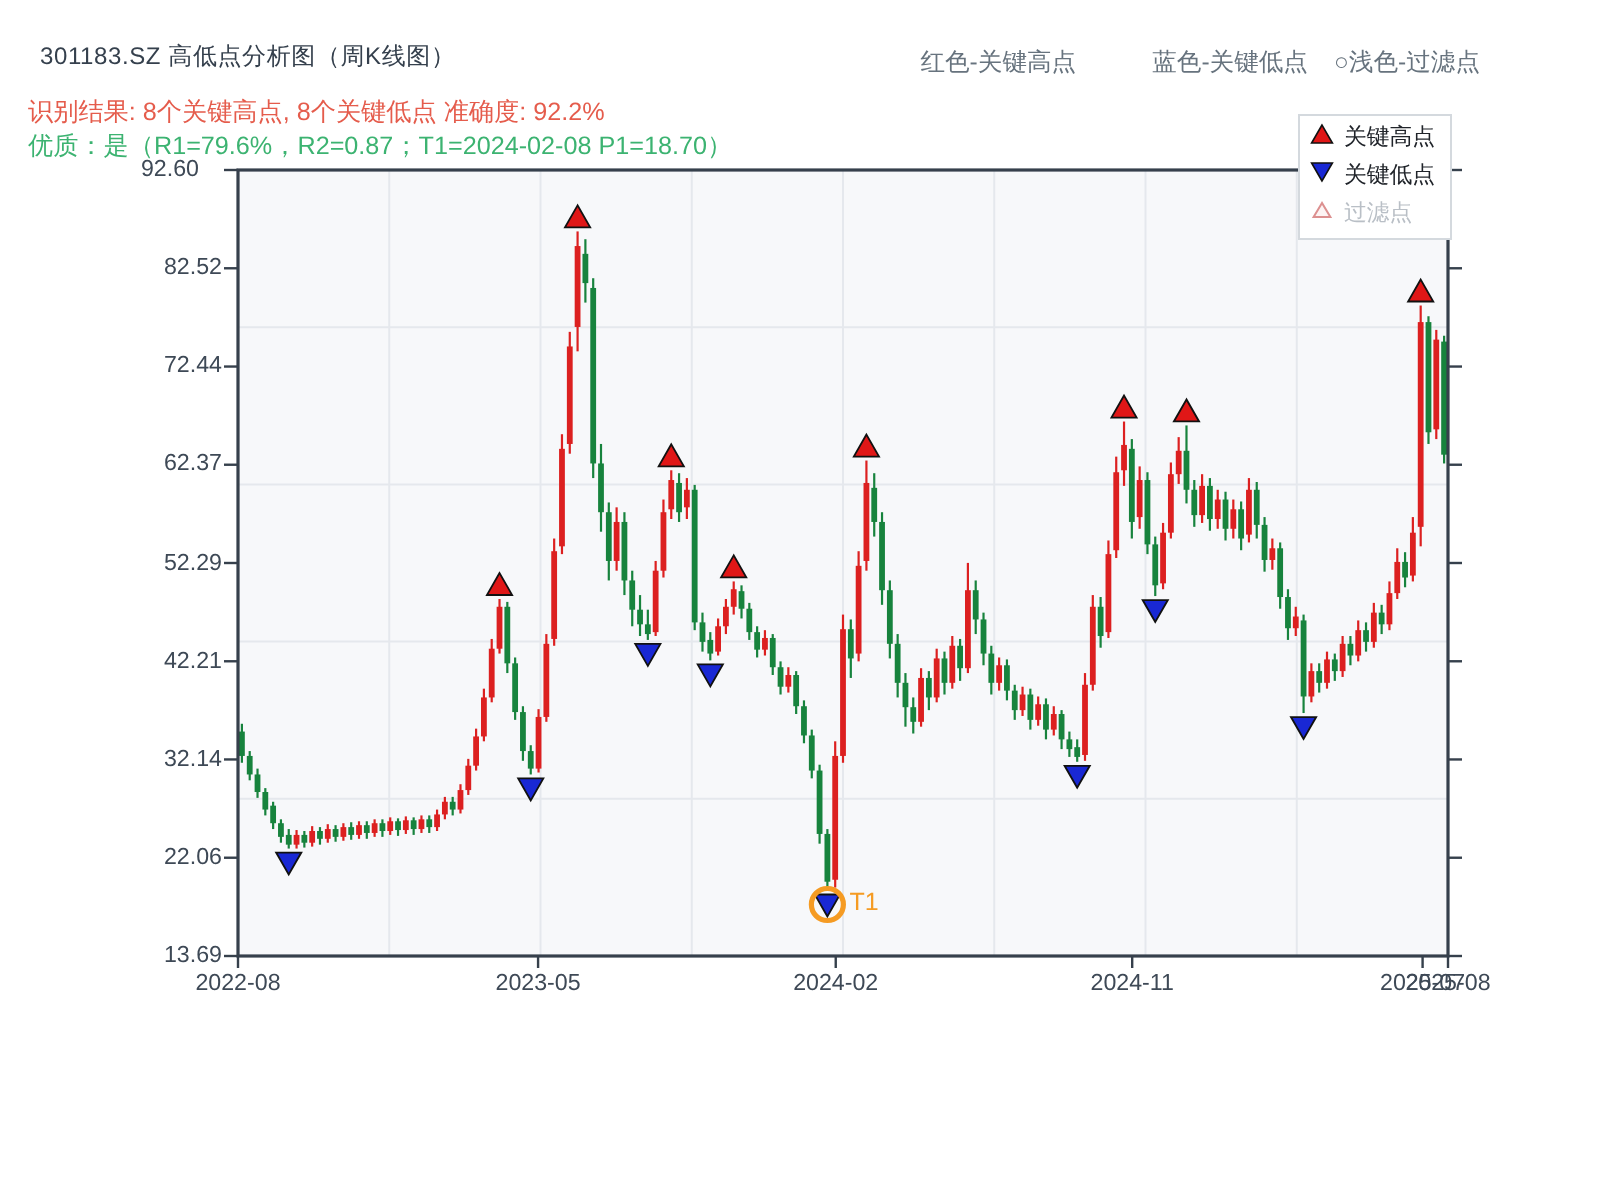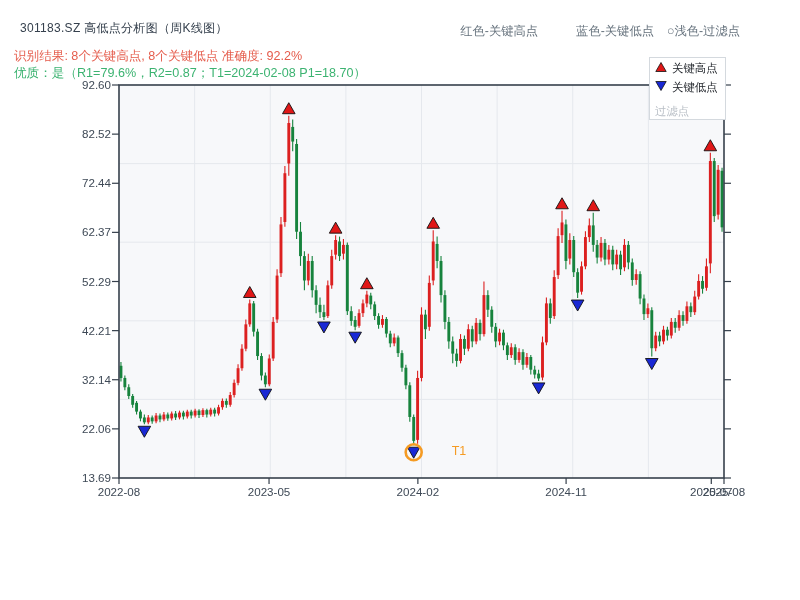--- a/index.html
+++ b/index.html
@@ -10,21 +10,21 @@
   .top-legend .g1{margin-right:38px;}
   .top-legend .g2{margin-right:13px;}
   .result{position:absolute;left:14px;top:48px;font-size:12.6px;color:#e55c4c;white-space:nowrap;}
   .quality{position:absolute;left:14px;top:65px;font-size:12.6px;color:#3cb371;white-space:nowrap;}
   #chart-svg{position:absolute;left:0;top:0;}
   .ylab{position:absolute;width:52px;text-align:right;font-size:11.6px;color:#3e4956;}
   .xlab{position:absolute;width:64px;text-align:center;font-size:11.6px;color:#3e4956;white-space:nowrap;}
   .legend-box{position:absolute;left:649px;top:57px;width:77px;height:63px;background:#ffffff;
               border:1px solid #d4d9de;box-sizing:border-box;padding:3px 0 0 5px;}
   .legend-row{display:flex;align-items:flex-start;height:19px;gap:5px;font-size:11.4px;color:#20242a;}
-  .legend-row.muted{color:#b9bfc6;flex-direction:column;}
+  .legend-row.muted{color:#b9bfc6;}
   .t1-label{position:absolute;font-size:12.5px;color:#f59b23;white-space:nowrap;}
 </style>
 </head>
 <body>
 
 <div class="page">
 
   <div class="title">301183.SZ 高低点分析图（周K线图）</div>
 
   <div class="top-legend">
@@ -397,21 +397,21 @@
       <polygon points="323.91935483870964,332.96154800297694 317.6193548387096,321.96154800297694 330.21935483870965,321.96154800297694" fill="#1928d4" stroke="#111111" stroke-width="0.9"></polygon>
       <polygon points="355.14516129032256,343.1984619201191 348.84516129032255,332.1984619201191 361.4451612903226,332.1984619201191" fill="#1928d4" stroke="#111111" stroke-width="0.9"></polygon>
       <polygon points="413.69354838709677,458.24187546514514 407.39354838709676,447.24187546514514 419.9935483870968,447.24187546514514" fill="#1928d4" stroke="#111111" stroke-width="0.9"></polygon>
       <polygon points="538.5967741935484,393.89555941453733 532.2967741935485,382.89555941453733 544.8967741935484,382.89555941453733" fill="#1928d4" stroke="#111111" stroke-width="0.9"></polygon>
       <polygon points="577.6290322580645,311.0253038948152 571.3290322580646,300.0253038948152 583.9290322580645,300.0253038948152" fill="#1928d4" stroke="#111111" stroke-width="0.9"></polygon>
       <polygon points="651.7903225806451,369.5219548499132 645.4903225806452,358.5219548499132 658.0903225806451,358.5219548499132" fill="#1928d4" stroke="#111111" stroke-width="0.9"></polygon>
       <circle cx="413.69354838709677" cy="452.24187546514514" r="8" fill="none" stroke="#f59b23" stroke-width="2.6"></circle>
     </svg>
 
   <div id="axis-labels">
-      <div class="ylab" style="left: 59px; top: 78px;">92.60</div>
+      <div class="ylab" style="left: 59px; top: 78px; text-align: center;">92.60</div>
       <div class="ylab" style="left: 59px; top: 127.137px;">82.52</div>
       <div class="ylab" style="left: 59px; top: 176.274px;">72.44</div>
       <div class="ylab" style="left: 59px; top: 225.363px;">62.37</div>
       <div class="ylab" style="left: 59px; top: 274.5px;">52.29</div>
       <div class="ylab" style="left: 59px; top: 323.637px;">42.21</div>
       <div class="ylab" style="left: 59px; top: 372.726px;">32.14</div>
       <div class="ylab" style="left: 59px; top: 421.863px;">22.06</div>
       <div class="ylab" style="left: 59px; top: 471px;">13.69</div>
       <div class="xlab" style="left: 87px; top: 485px;">2022-08</div>
       <div class="xlab" style="left: 237.04px; top: 485px;">2023-05</div>
@@ -435,14 +435,14 @@
       <span>关键低点</span>
     </div>
     <div class="legend-row muted">
       <svg width="12" height="12">
         <polygon points="6,2.5 1.8,9.5 10.2,9.5" fill="#fdf4f4" stroke-width="1" stroke="#dc9090"></polygon>
       </svg>
       <span>过滤点</span>
     </div>
   </div>
 
-<div class="t1-label" style="left: 424.694px; top: 444.242px; margin-left: 27px;">T1</div>
+<div class="t1-label" style="left: 424.694px; top: 444.242px;">T1</div>
   </div>
 
 </body></html>

